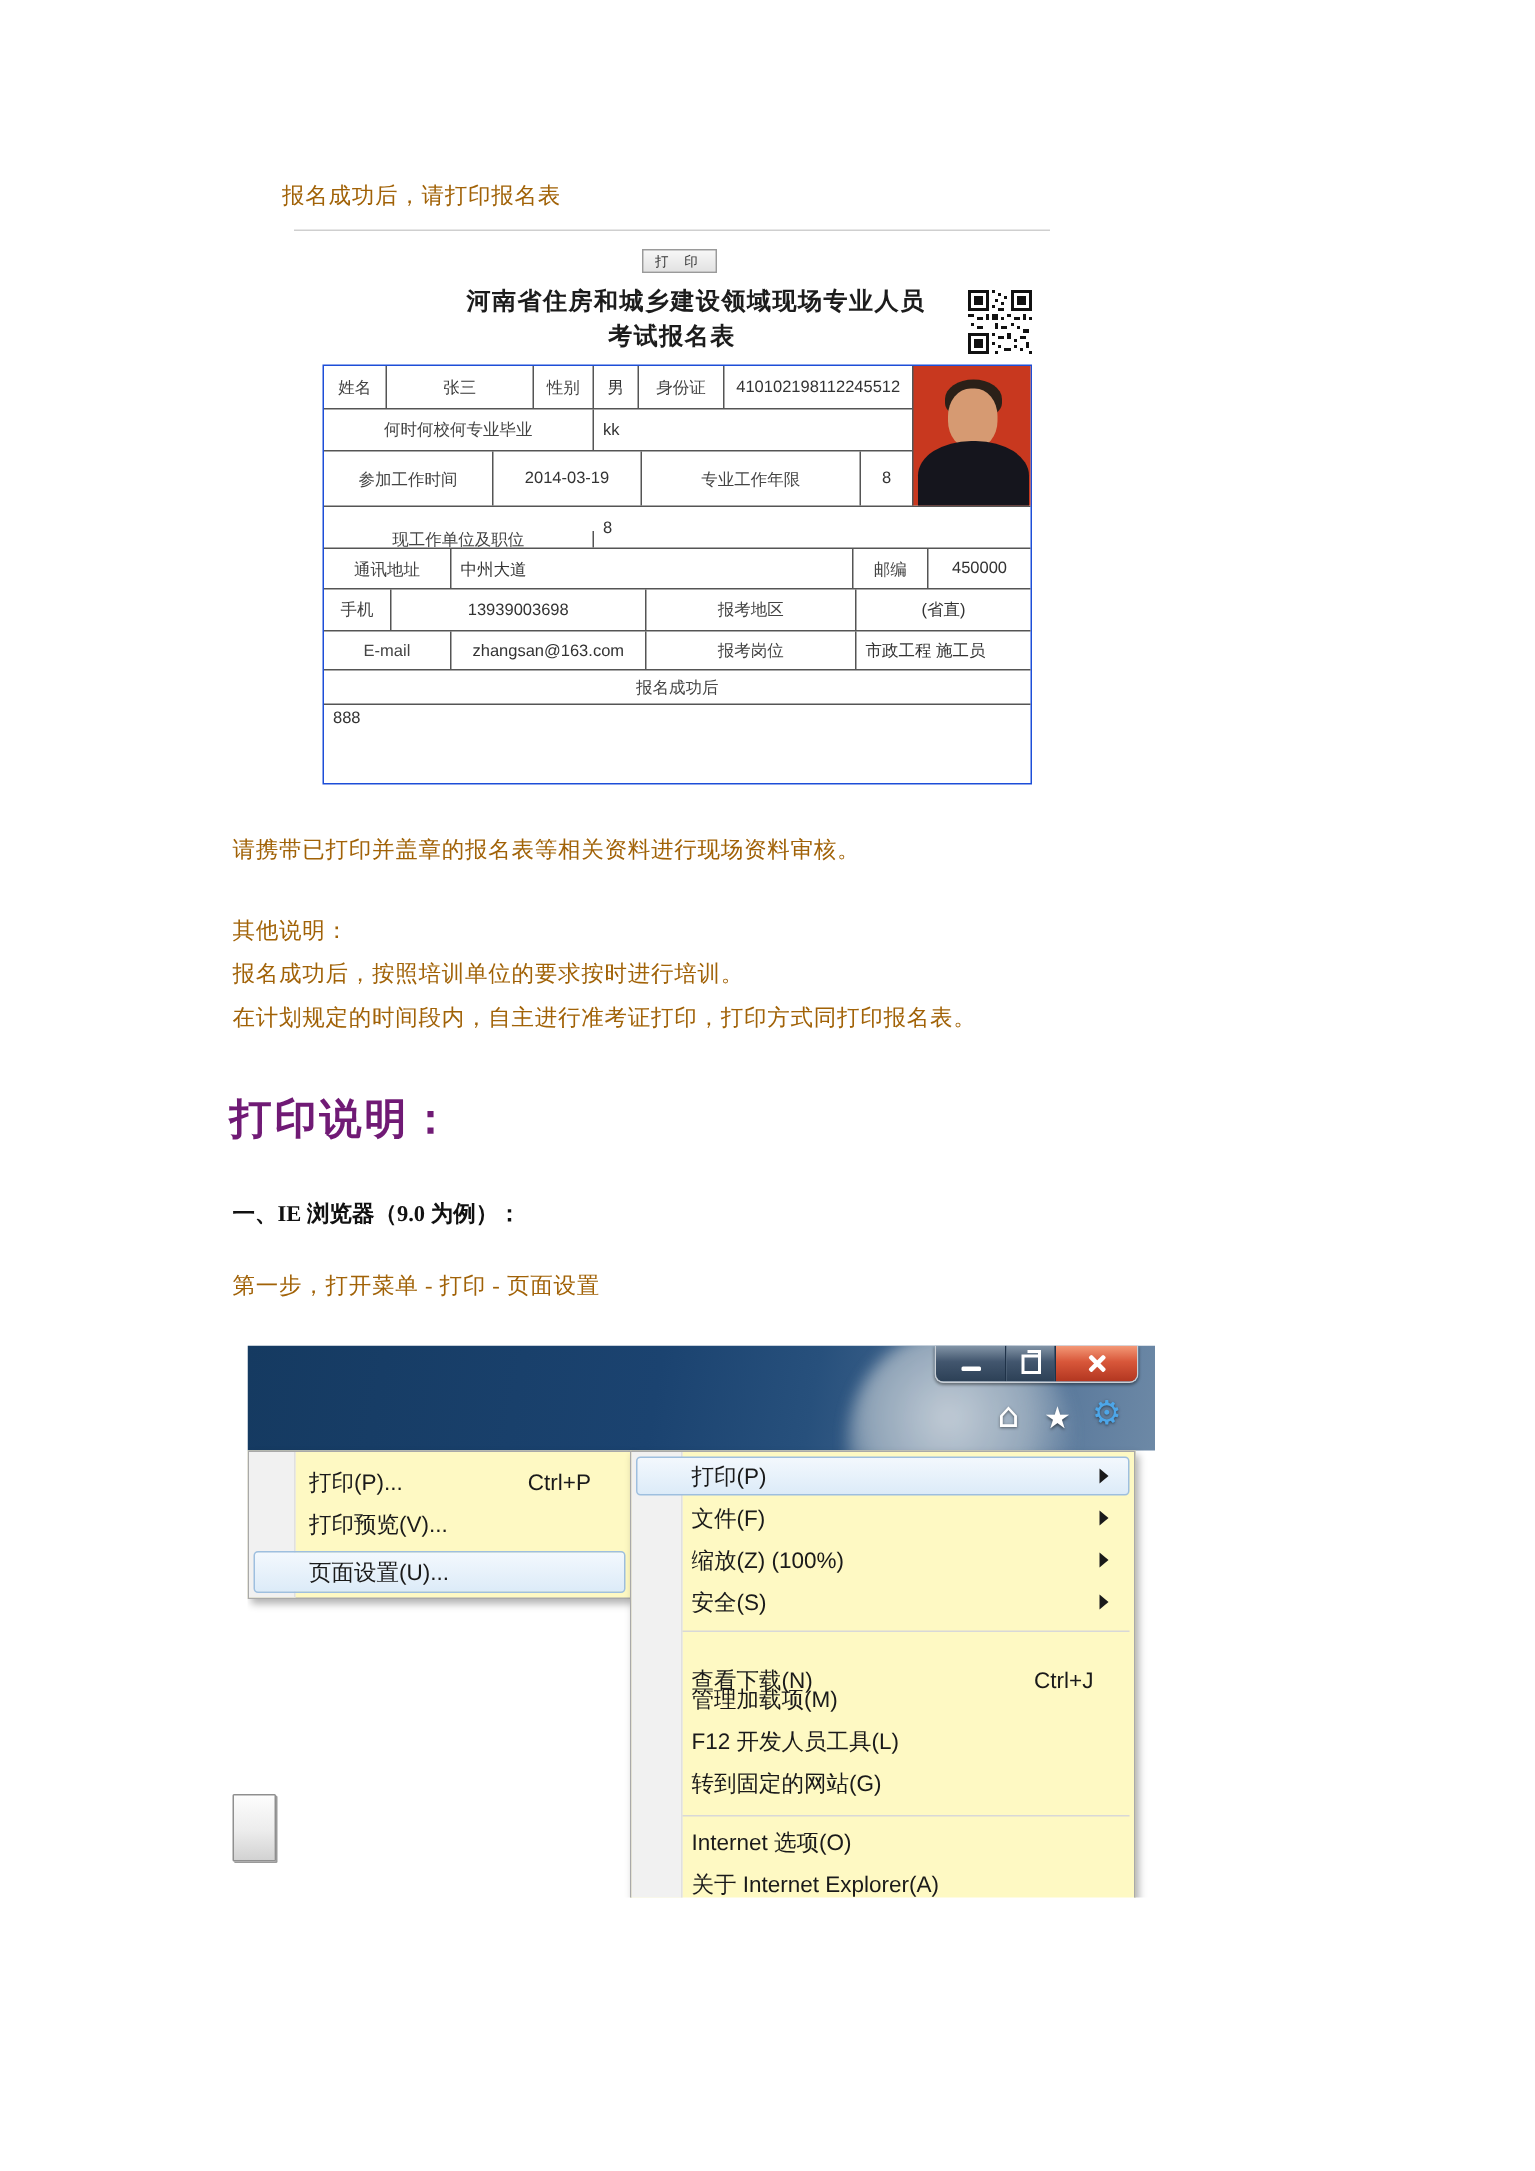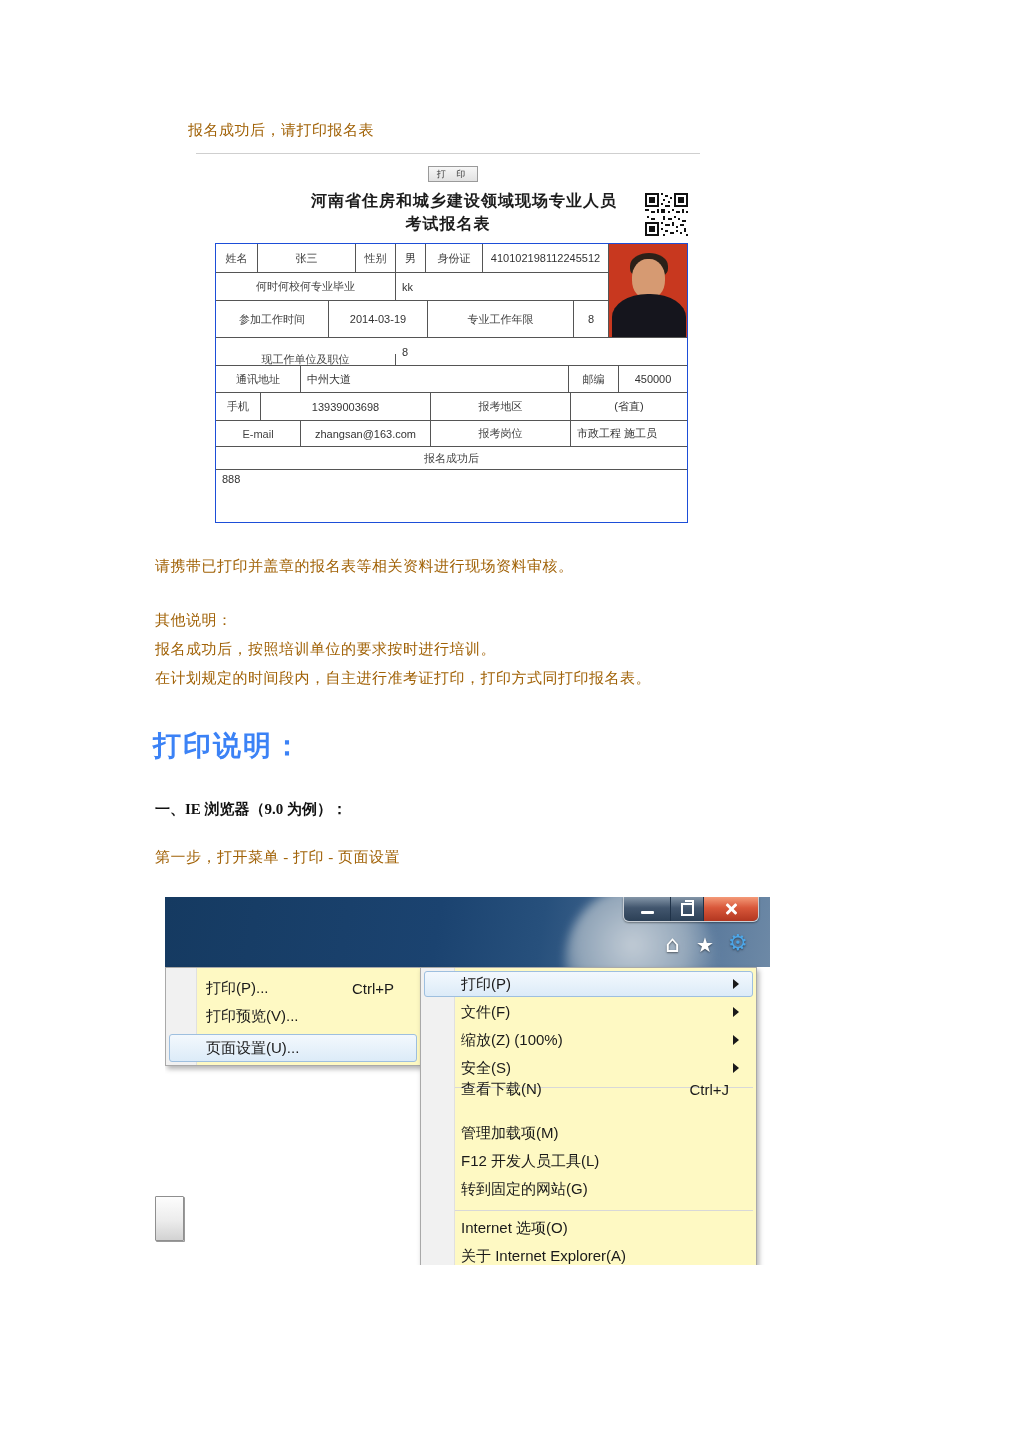--- a/index.html
+++ b/index.html
@@ -3,21 +3,21 @@
 <meta charset="utf-8">
 <style>
   html,body{margin:0;padding:0;background:#fff;}
   #page{position:relative;width:1023px;height:1447px;background:#ffffff;overflow:hidden;
         font-family:"Liberation Serif","DejaVu Serif",serif;color:#222;}
   .abs{position:absolute;}
 
   
   .docline{font-size:15px;letter-spacing:0.5px;color:#a16207;white-space:nowrap;}
   .rule{height:1px;background:#cfcfcf;}
-  .h1{font-family:"Liberation Sans","DejaVu Sans",sans-serif;font-weight:bold;font-size:28px;color:#3b82f6;letter-spacing:2px;}
+  .h1{font-family:"Liberation Sans","DejaVu Sans",sans-serif;font-weight:bold;font-size:28px;color:#701a75;letter-spacing:2px;}
   .h2{font-weight:bold;font-size:15px;color:#111;}
 
   
   .printbtn{width:50px;height:16px;background:linear-gradient(#f7f7f7,#e2e2e2);border:1px solid #9a9a9a;
             font-family:"Liberation Sans","DejaVu Sans",sans-serif;font-size:9px;color:#333;
             display:flex;align-items:center;justify-content:center;letter-spacing:4px;box-sizing:border-box;}
   .formtitle{width:504px;text-align:center;font-weight:bold;font-size:16px;color:#1c1c1c;
              font-family:"Liberation Sans","DejaVu Sans",sans-serif;letter-spacing:1px;}
   .qr{width:43px;height:45px;}
   .regtable{width:473px;border:1px solid #1d4ed8;box-sizing:border-box;background:#fff;
@@ -254,21 +254,21 @@
       </div>
       <div class="mi" style="left:40px;top:59px;width:290px;">
         <span>缩放(Z) (100%)</span>
         <span class="arrow"></span>
       </div>
       <div class="mi" style="left:40px;top:87px;width:290px;">
         <span>安全(S)</span>
         <span class="arrow"></span>
       </div>
       <div class="msep" style="left:34px;top:119px;width:298px;"></div>
-      <div class="mi" style="left:40px;top:108px;width:290px;">
+      <div class="mi" style="left:40px;top:139px;width:290px;">
         <span>查看下载(N)</span>
         <span class="shortcut" style="right:22px;">Ctrl+J</span>
       </div>
       <div class="mi" style="left:40px;top:152px;width:290px;">
         <span>管理加载项(M)</span>
       </div>
       <div class="mi" style="left:40px;top:180px;width:290px;">
         <span>F12 开发人员工具(L)</span>
       </div>
       <div class="mi" style="left:40px;top:208px;width:290px;">

